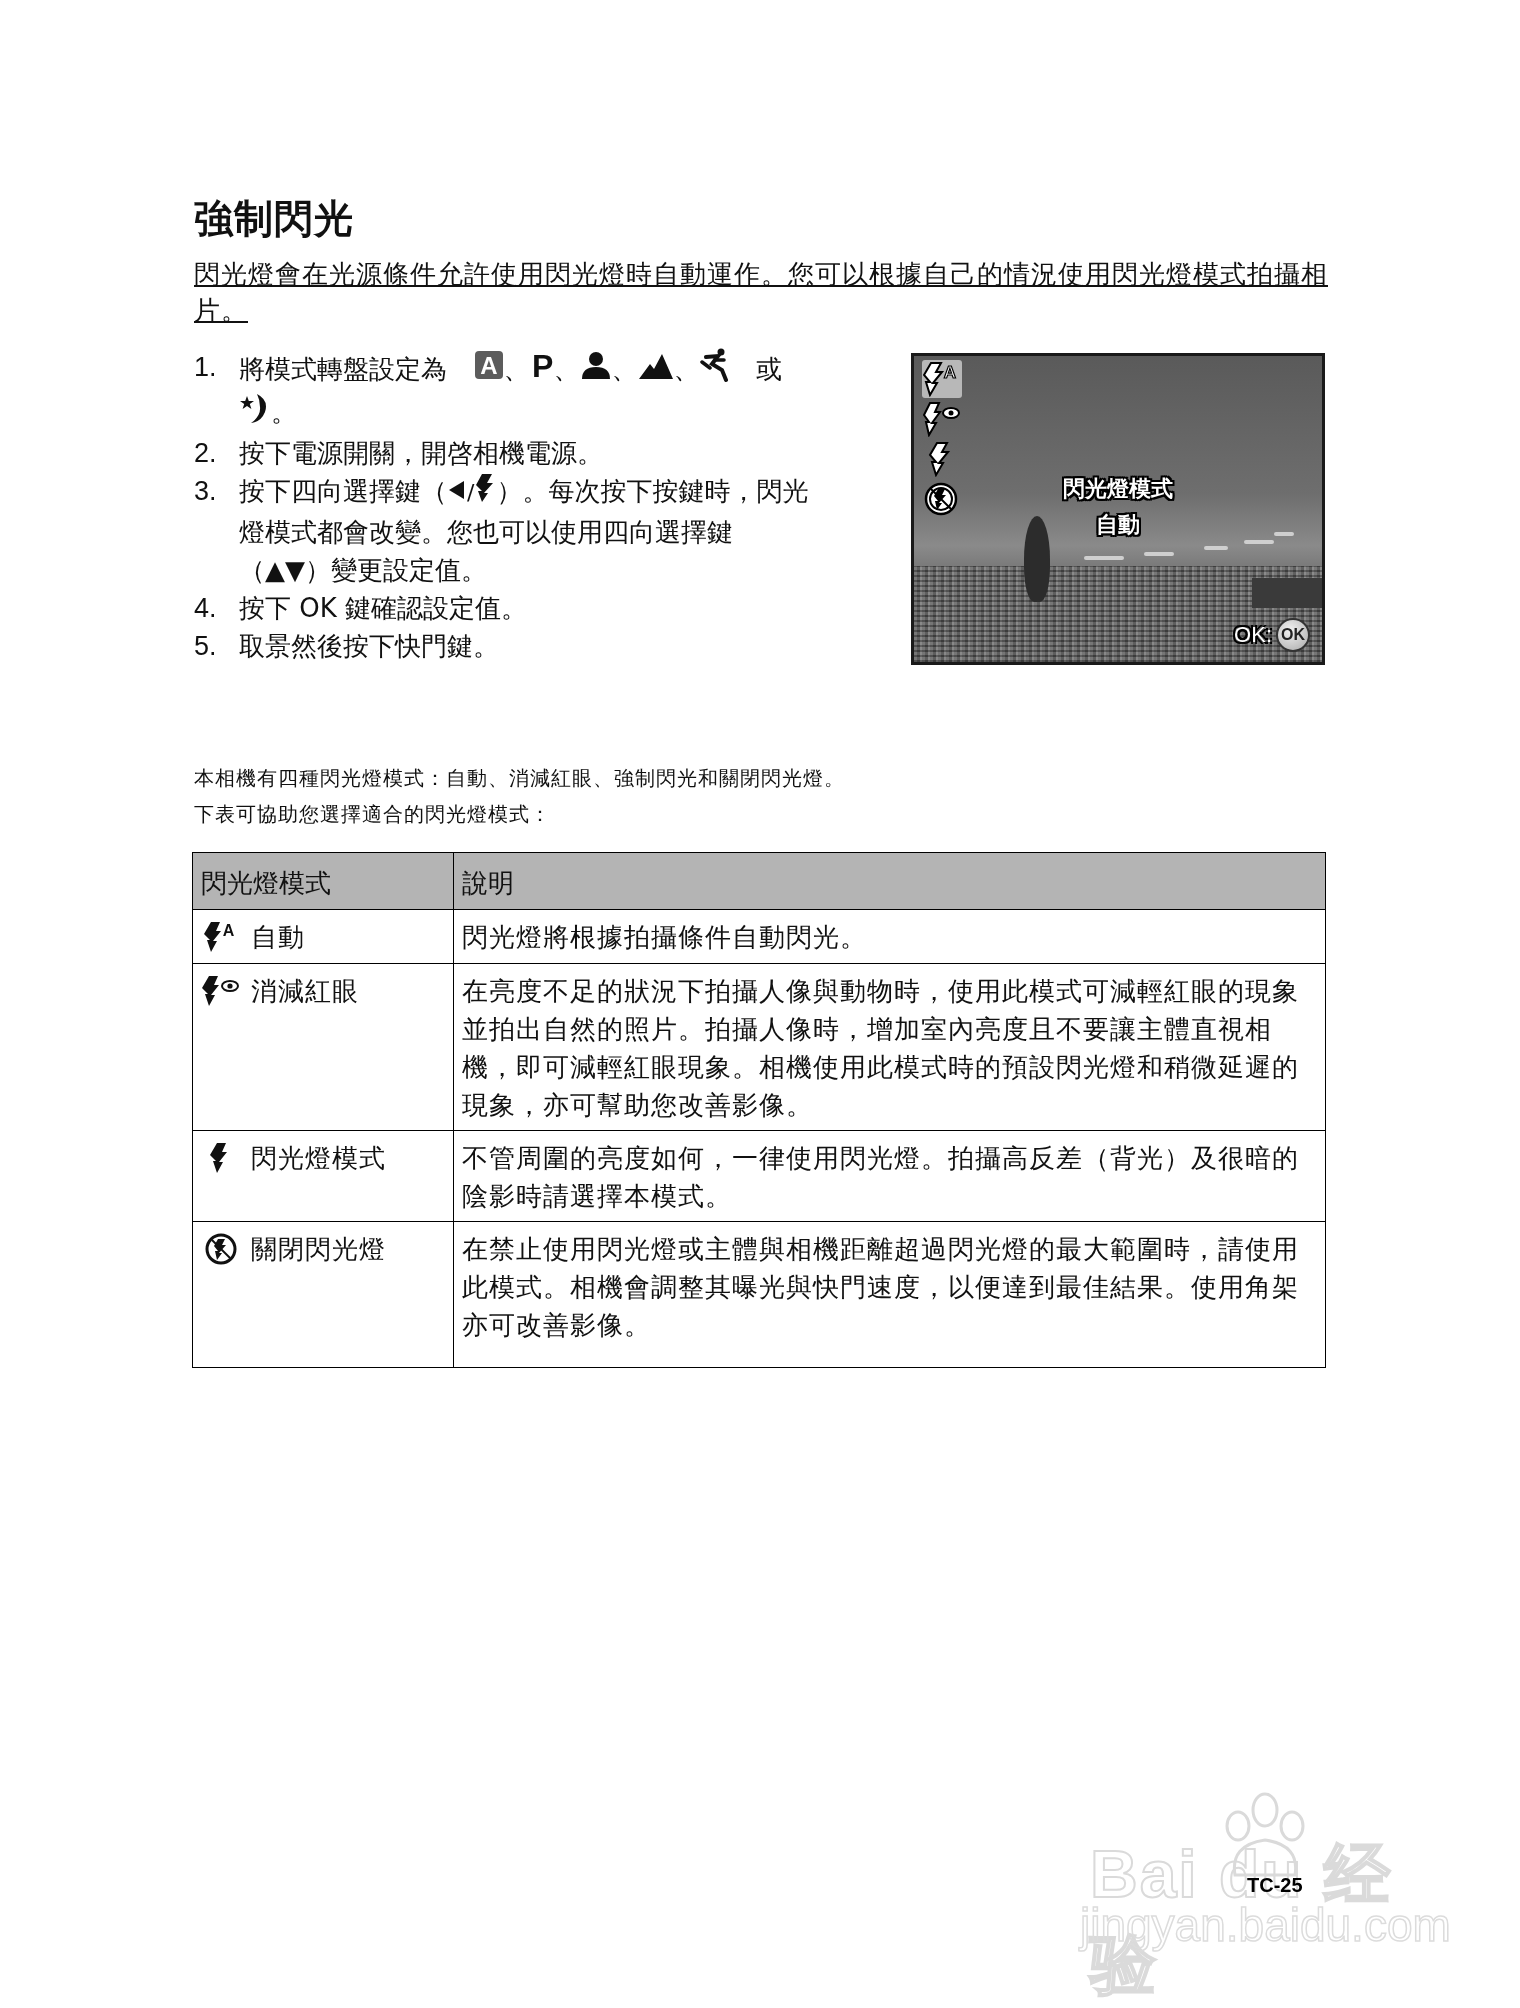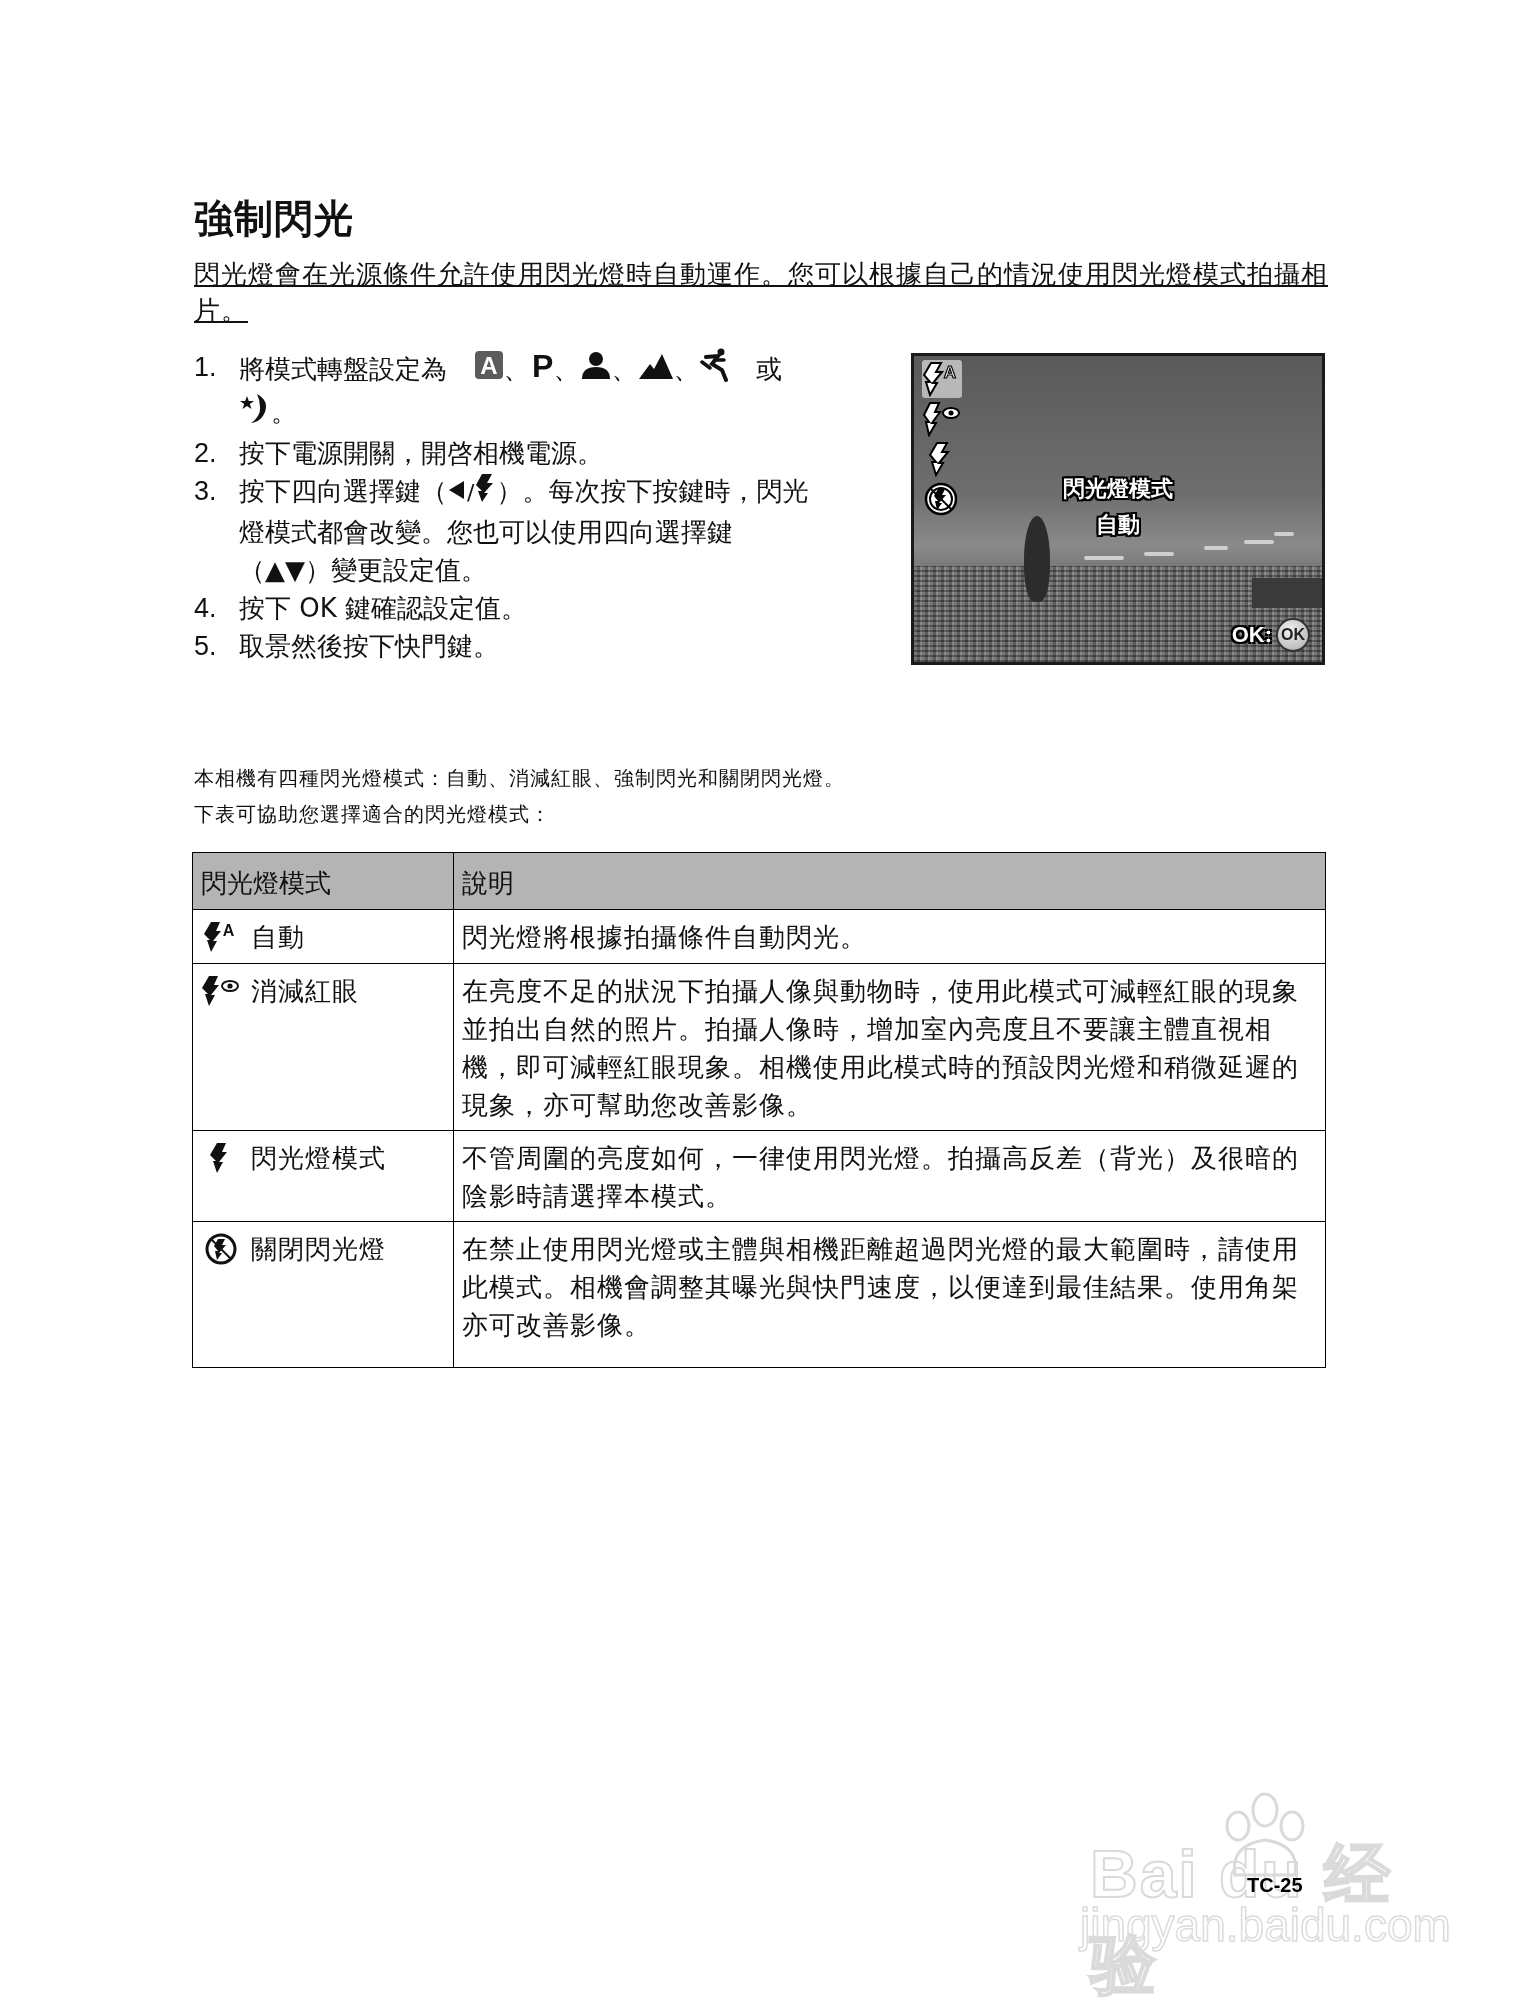--- a/index.html
+++ b/index.html
@@ -23,21 +23,21 @@
          background:repeating-linear-gradient(0deg,rgba(0,0,0,.25) 0 2px,rgba(255,255,255,.08) 2px 5px); }
   .lcd .tree { position:absolute; left:110px; top:160px; width:26px; height:86px; background:#2c2c2c; border-radius:50% 50% 40% 40%; }
   .lcd .hedge { position:absolute; right:0; top:222px; width:70px; height:30px; background:#3a3a3a; }
   .lcd .cloud { position:absolute; height:4px; background:#cfcfcf; border-radius:2px; }
   .lcd .side { position:absolute; left:8px; top:4px; width:42px; }
   .lcd .side .it { width:40px; height:38px; display:flex; align-items:center; justify-content:center; margin-bottom:2px; }
   .lcd .side .sel { background:#b8b8b8; border-radius:3px; }
   .lcd .cap { position:absolute; left:0; width:100%; text-align:center; color:#fff; font-weight:bold; font-size:22px;
          text-shadow:-2px -2px 0 #000,2px -2px 0 #000,-2px 2px 0 #000,2px 2px 0 #000,0 2px 0 #000,0 -2px 0 #000,2px 0 0 #000,-2px 0 0 #000; }
   .lcd .ok { position:absolute; right:12px; bottom:10px; display:flex; align-items:center; gap:4px; }
-  .lcd .ok .lbl { color:#fff; font-weight:bold; font-size:22px; font-family:"Liberation Sans",sans-serif;
+  .lcd .ok .lbl { color:#fff; font-weight:normal; font-size:22px; font-family:"Liberation Sans",sans-serif;
          text-shadow:-2px -2px 0 #000,2px -2px 0 #000,-2px 2px 0 #000,2px 2px 0 #000; }
   .lcd .ok .btn { width:30px; height:30px; border-radius:50%; background:radial-gradient(circle at 40% 35%,#f2f2f2,#a9a9a9); border:2px solid #333;
          font-size:16px; font-weight:bold; display:flex; align-items:center; justify-content:center; color:#222; font-family:"Liberation Sans",sans-serif; }
 
   .para2 { left:194px; top:760px; width:1140px; font-size:20px; line-height:36px; letter-spacing:1px; }
 
   
   .tbl { left:192px; top:852px; width:1134px; border-collapse:collapse; font-size:26px; }
   .tbl th, .tbl td { border:1.5px solid #000; vertical-align:top; text-align:left; font-weight:normal; }
   .tbl thead th { background:#b4b4b4; height:52px; padding:4px 8px 0 8px; vertical-align:middle; }

